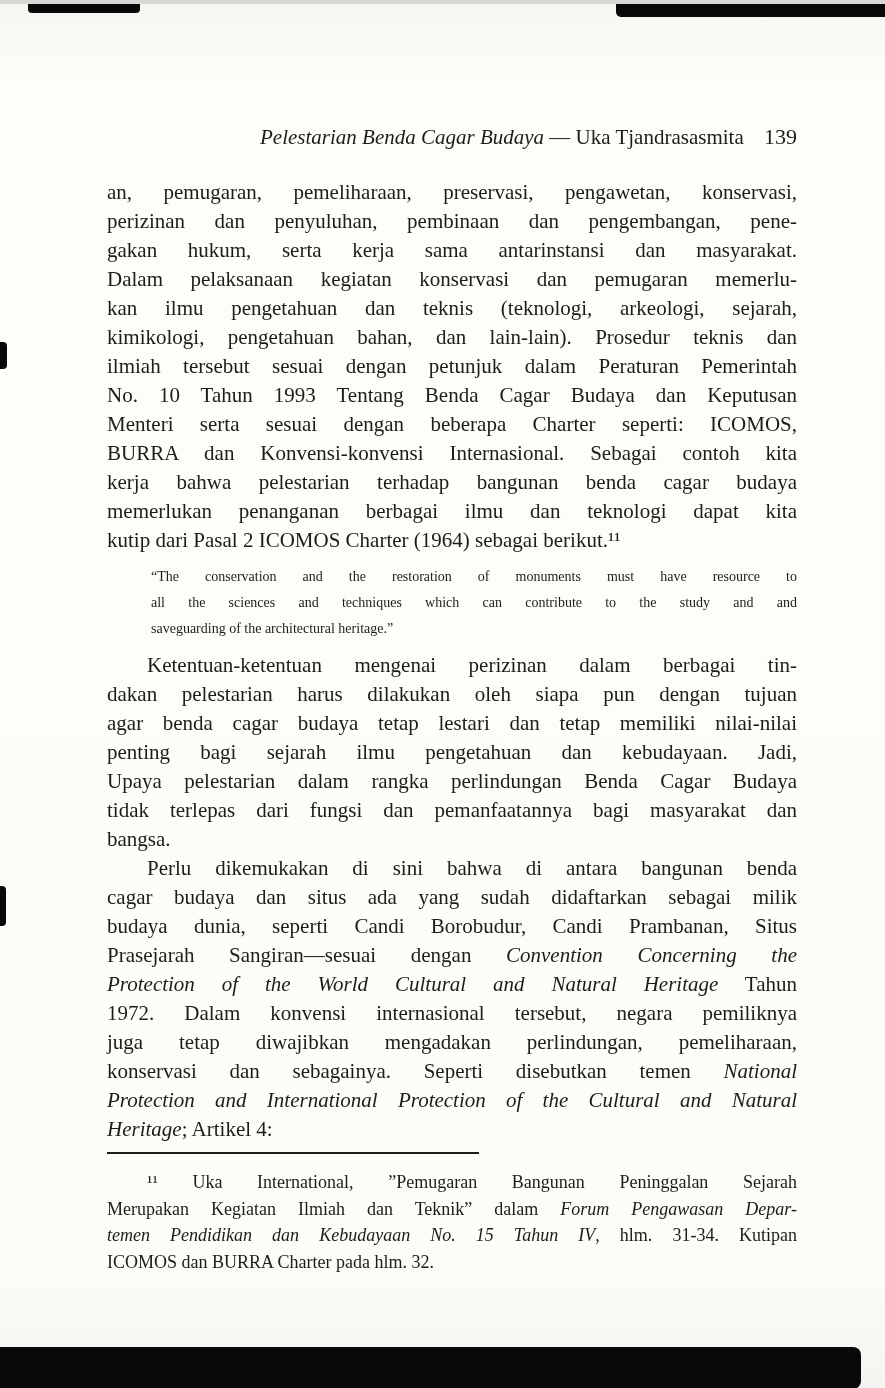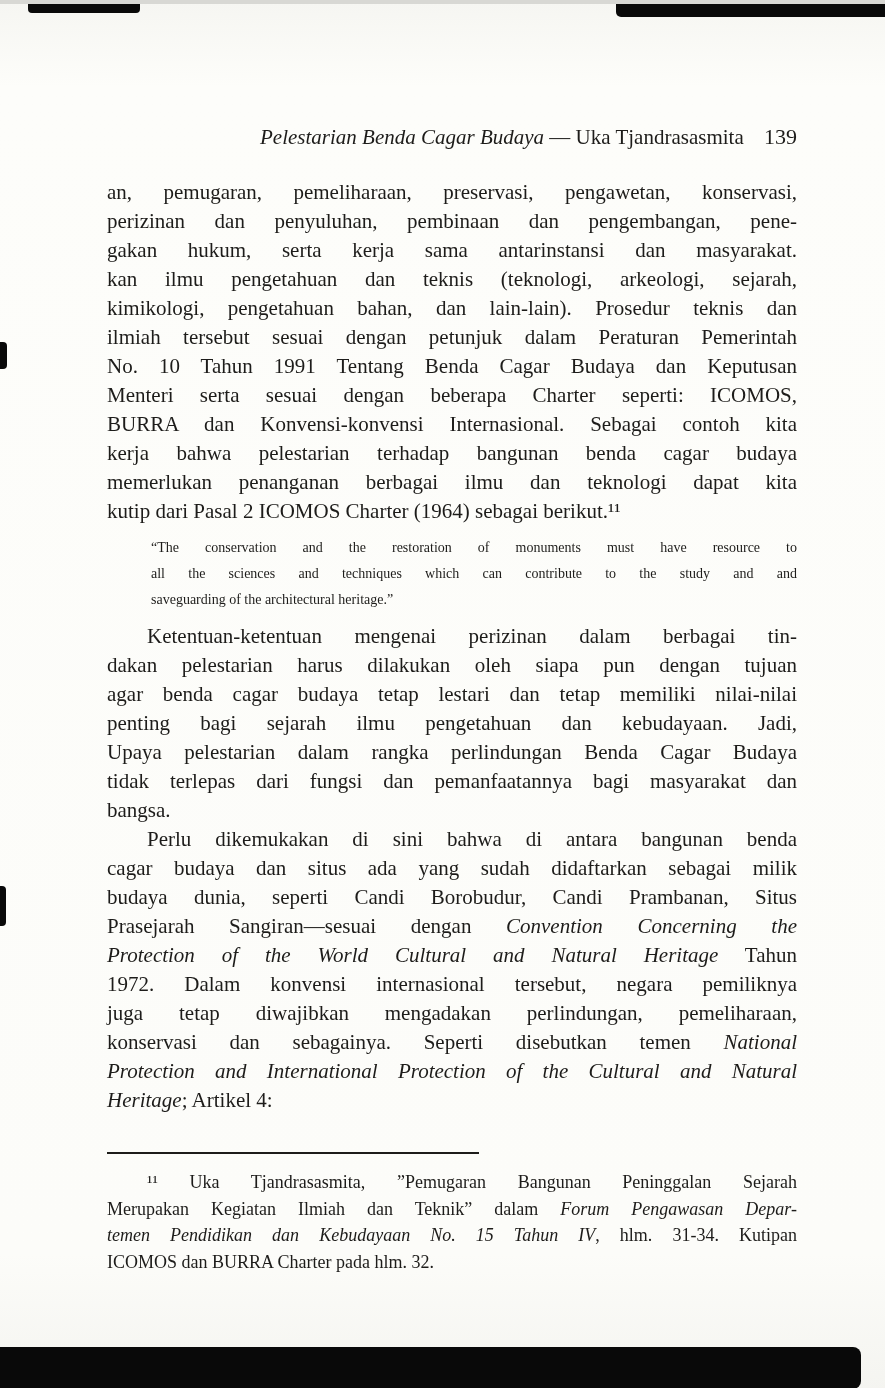--- a/index.html
+++ b/index.html
@@ -82,24 +82,25 @@
     <span>—</span>
     <span>Uka Tjandrasasmita</span>
     <span class="pagenum">139</span>
   </div>
 
   <div class="bodycol">
     <div class="para">
         <div class="line"><span>an, pemugaran, pemeliharaan, preservasi, pengawetan, konservasi,</span></div>
         <div class="line"><span>perizinan dan penyuluhan, pembinaan dan pengembangan, pene-</span></div>
         <div class="line"><span>gakan hukum, serta kerja sama antarinstansi dan masyarakat.</span></div>
+        <div class="line"><span>Dalam pelaksanaan kegiatan konservasi dan pemugaran memerlu-</span></div>
         <div class="line"><span>kan ilmu pengetahuan dan teknis (teknologi, arkeologi, sejarah,</span></div>
         <div class="line"><span>kimikologi, pengetahuan bahan, dan lain-lain). Prosedur teknis dan</span></div>
         <div class="line"><span>ilmiah tersebut sesuai dengan petunjuk dalam Peraturan Pemerintah</span></div>
-        <div class="line"><span>No. 10 Tahun 1991 Tentang Benda Cagar Budaya dan Keputusan</span></div>
+        <div class="line"><span>No. 10 Tahun 1993 Tentang Benda Cagar Budaya dan Keputusan</span></div>
         <div class="line"><span>Menteri serta sesuai dengan beberapa Charter seperti: ICOMOS,</span></div>
         <div class="line"><span>BURRA dan Konvensi-konvensi Internasional. Sebagai contoh kita</span></div>
         <div class="line"><span>kerja bahwa pelestarian terhadap bangunan benda cagar budaya</span></div>
         <div class="line"><span>memerlukan penanganan berbagai ilmu dan teknologi dapat kita</span></div>
         <div class="line last"><span>kutip dari Pasal 2 ICOMOS Charter (1964) sebagai berikut.¹¹</span></div>
       </div>
     <div class="quote">
         <div class="line"><span>“The conservation and the restoration of monuments must have resource to</span></div>
         <div class="line"><span>all the sciences and techniques which can contribute to the study and and</span></div>
         <div class="line last"><span>saveguarding of the architectural heritage.”</span></div>
@@ -123,20 +124,20 @@
         <div class="line"><span>juga tetap diwajibkan mengadakan perlindungan, pemeliharaan,</span></div>
         <div class="line"><span>konservasi dan sebagainya. Seperti disebutkan temen </span><span class="it">National</span></div>
         <div class="line"><span class="it">Protection and International Protection of the Cultural and Natural</span></div>
         <div class="line last"><span class="it">Heritage</span><span>; Artikel 4:</span></div>
       </div>
   </div>
 
   <div class="footnote-area">
     <div class="rule"></div>
     <div class="footnote">
-        <div class="line indent"><span>¹¹ Uka Tjandrasasmita, ”Pemugaran Bangunan Peninggalan Sejarah</span></div>
+        <div class="line indent"><span>¹¹ Uka International, ”Pemugaran Bangunan Peninggalan Sejarah</span></div>
         <div class="line"><span>Merupakan Kegiatan Ilmiah dan Teknik” dalam </span><span class="it">Forum Pengawasan Depar-</span></div>
         <div class="line"><span class="it">temen Pendidikan dan Kebudayaan No. 15 Tahun IV</span><span>, hlm. 31-34. Kutipan</span></div>
         <div class="line last"><span>ICOMOS dan BURRA Charter pada hlm. 32.</span></div>
       </div>
   </div>
 
 </div>
 
 </body></html>

